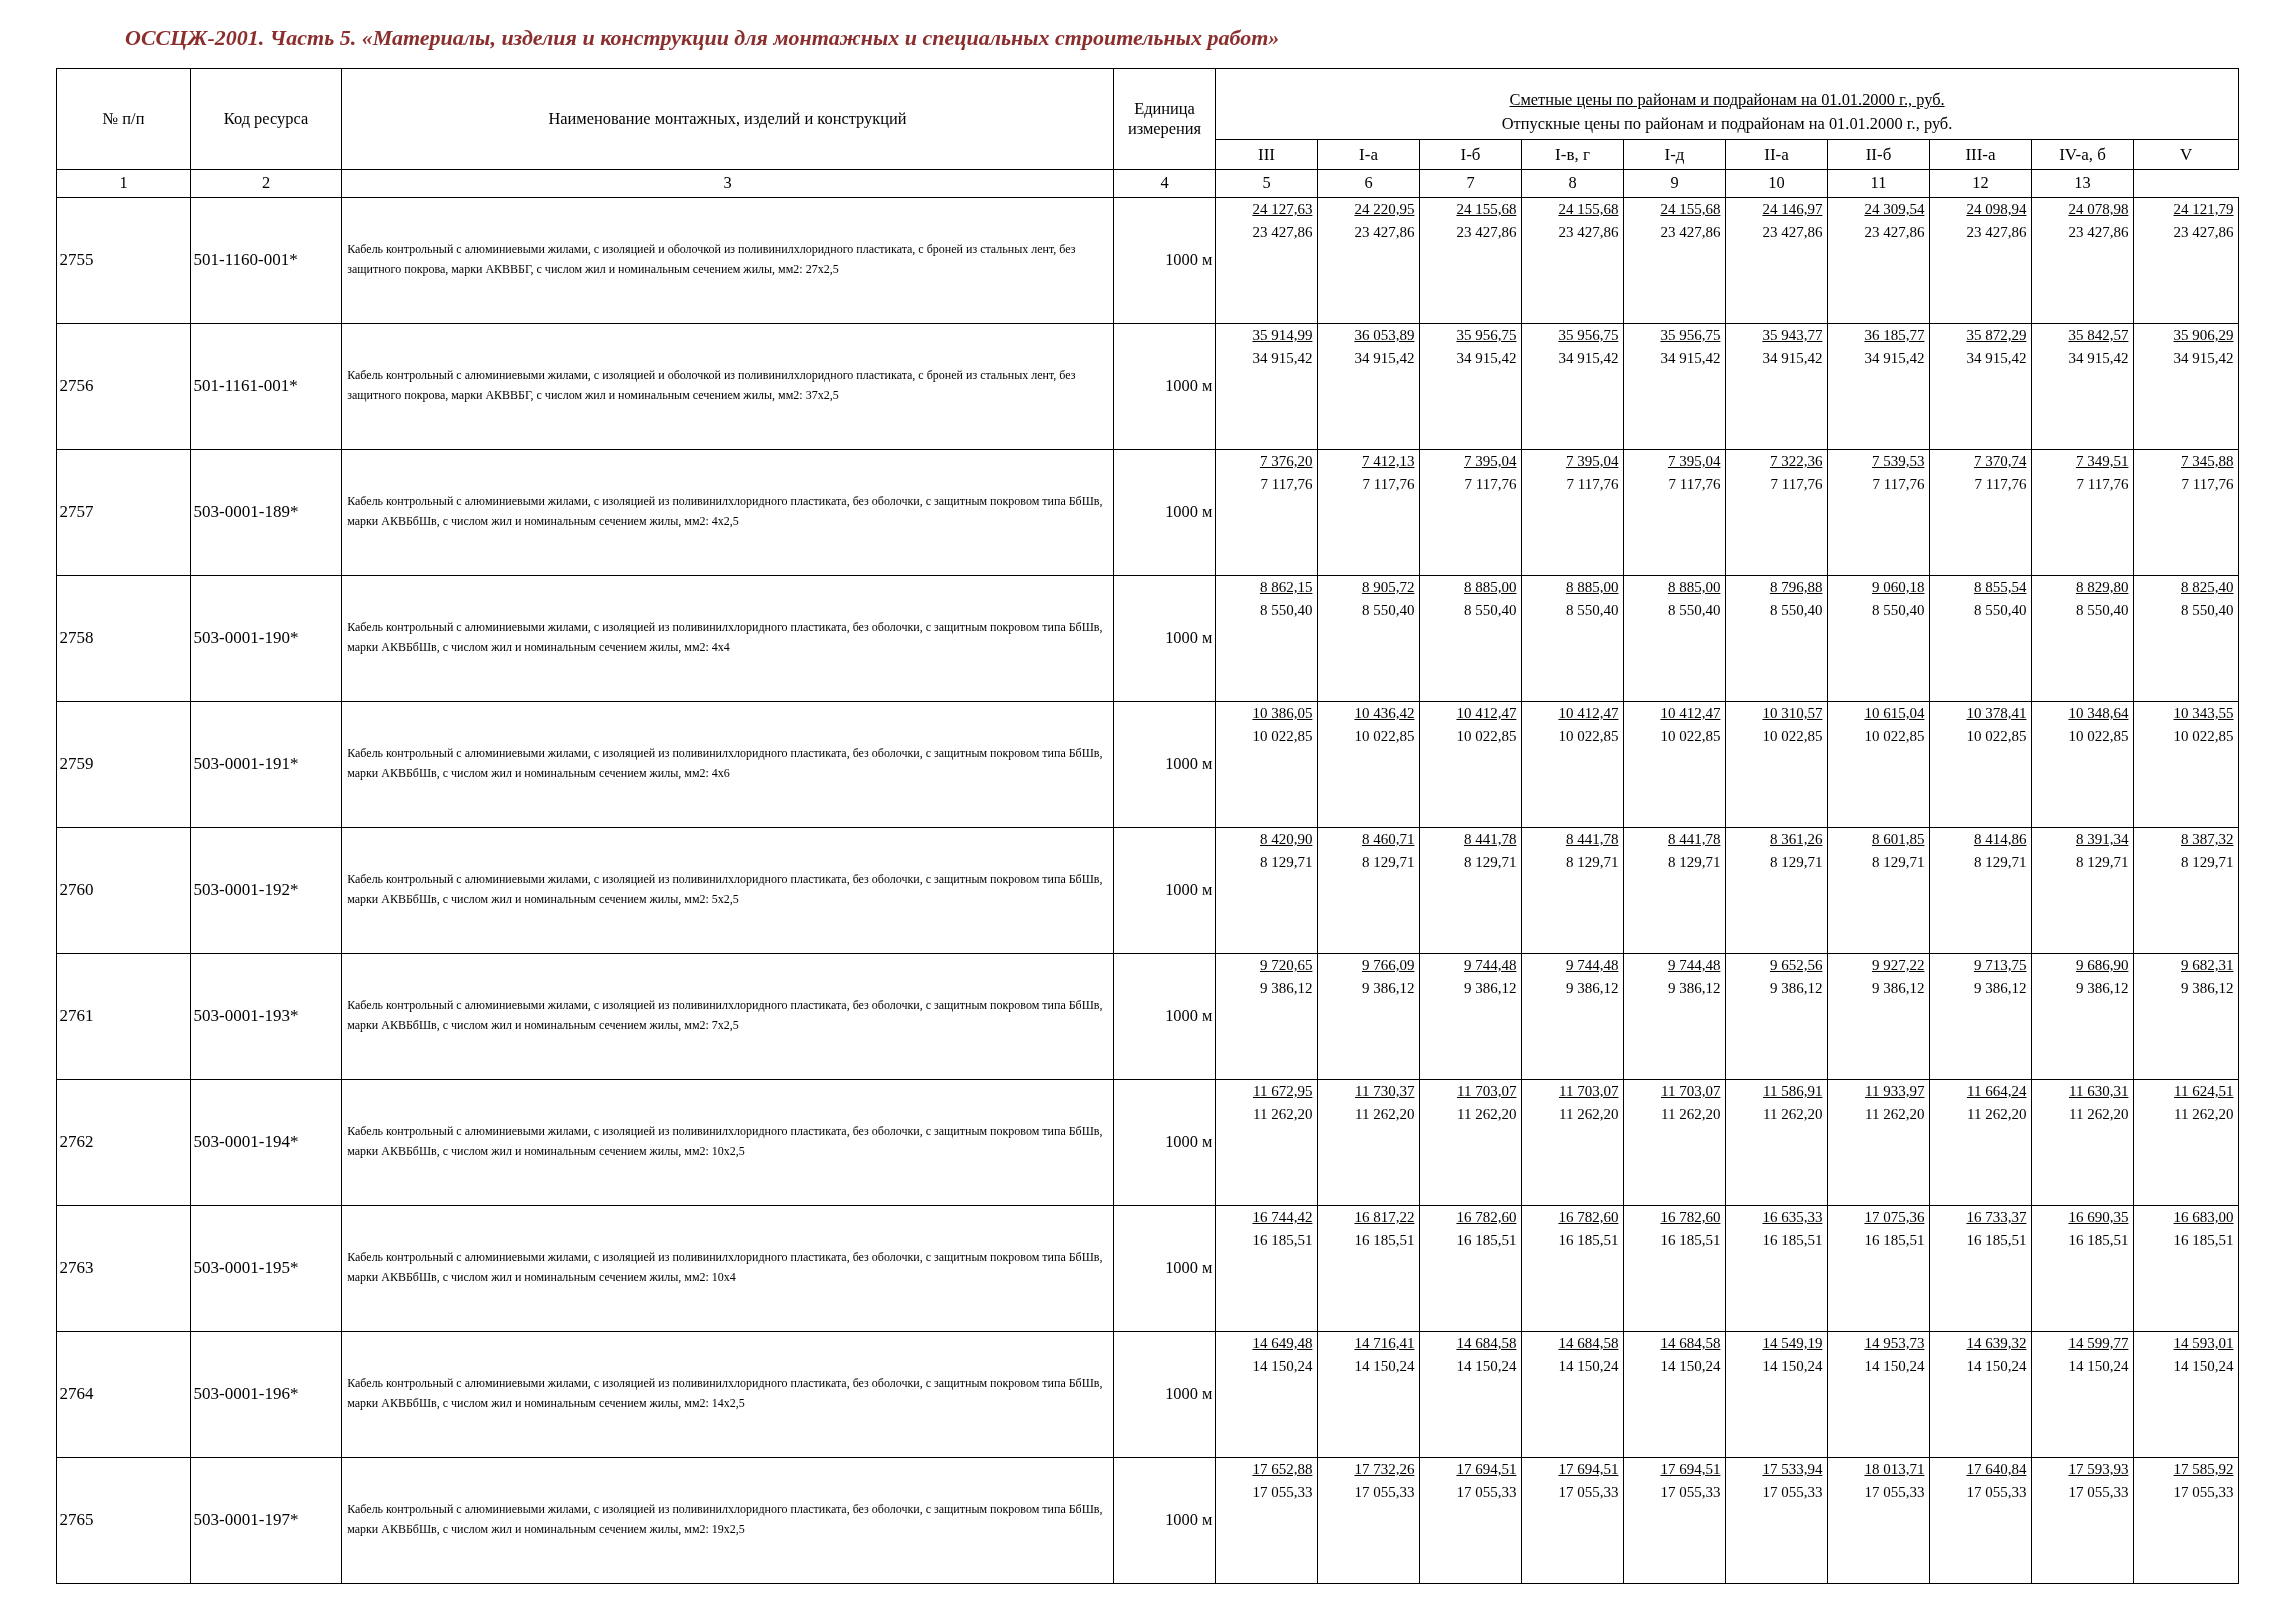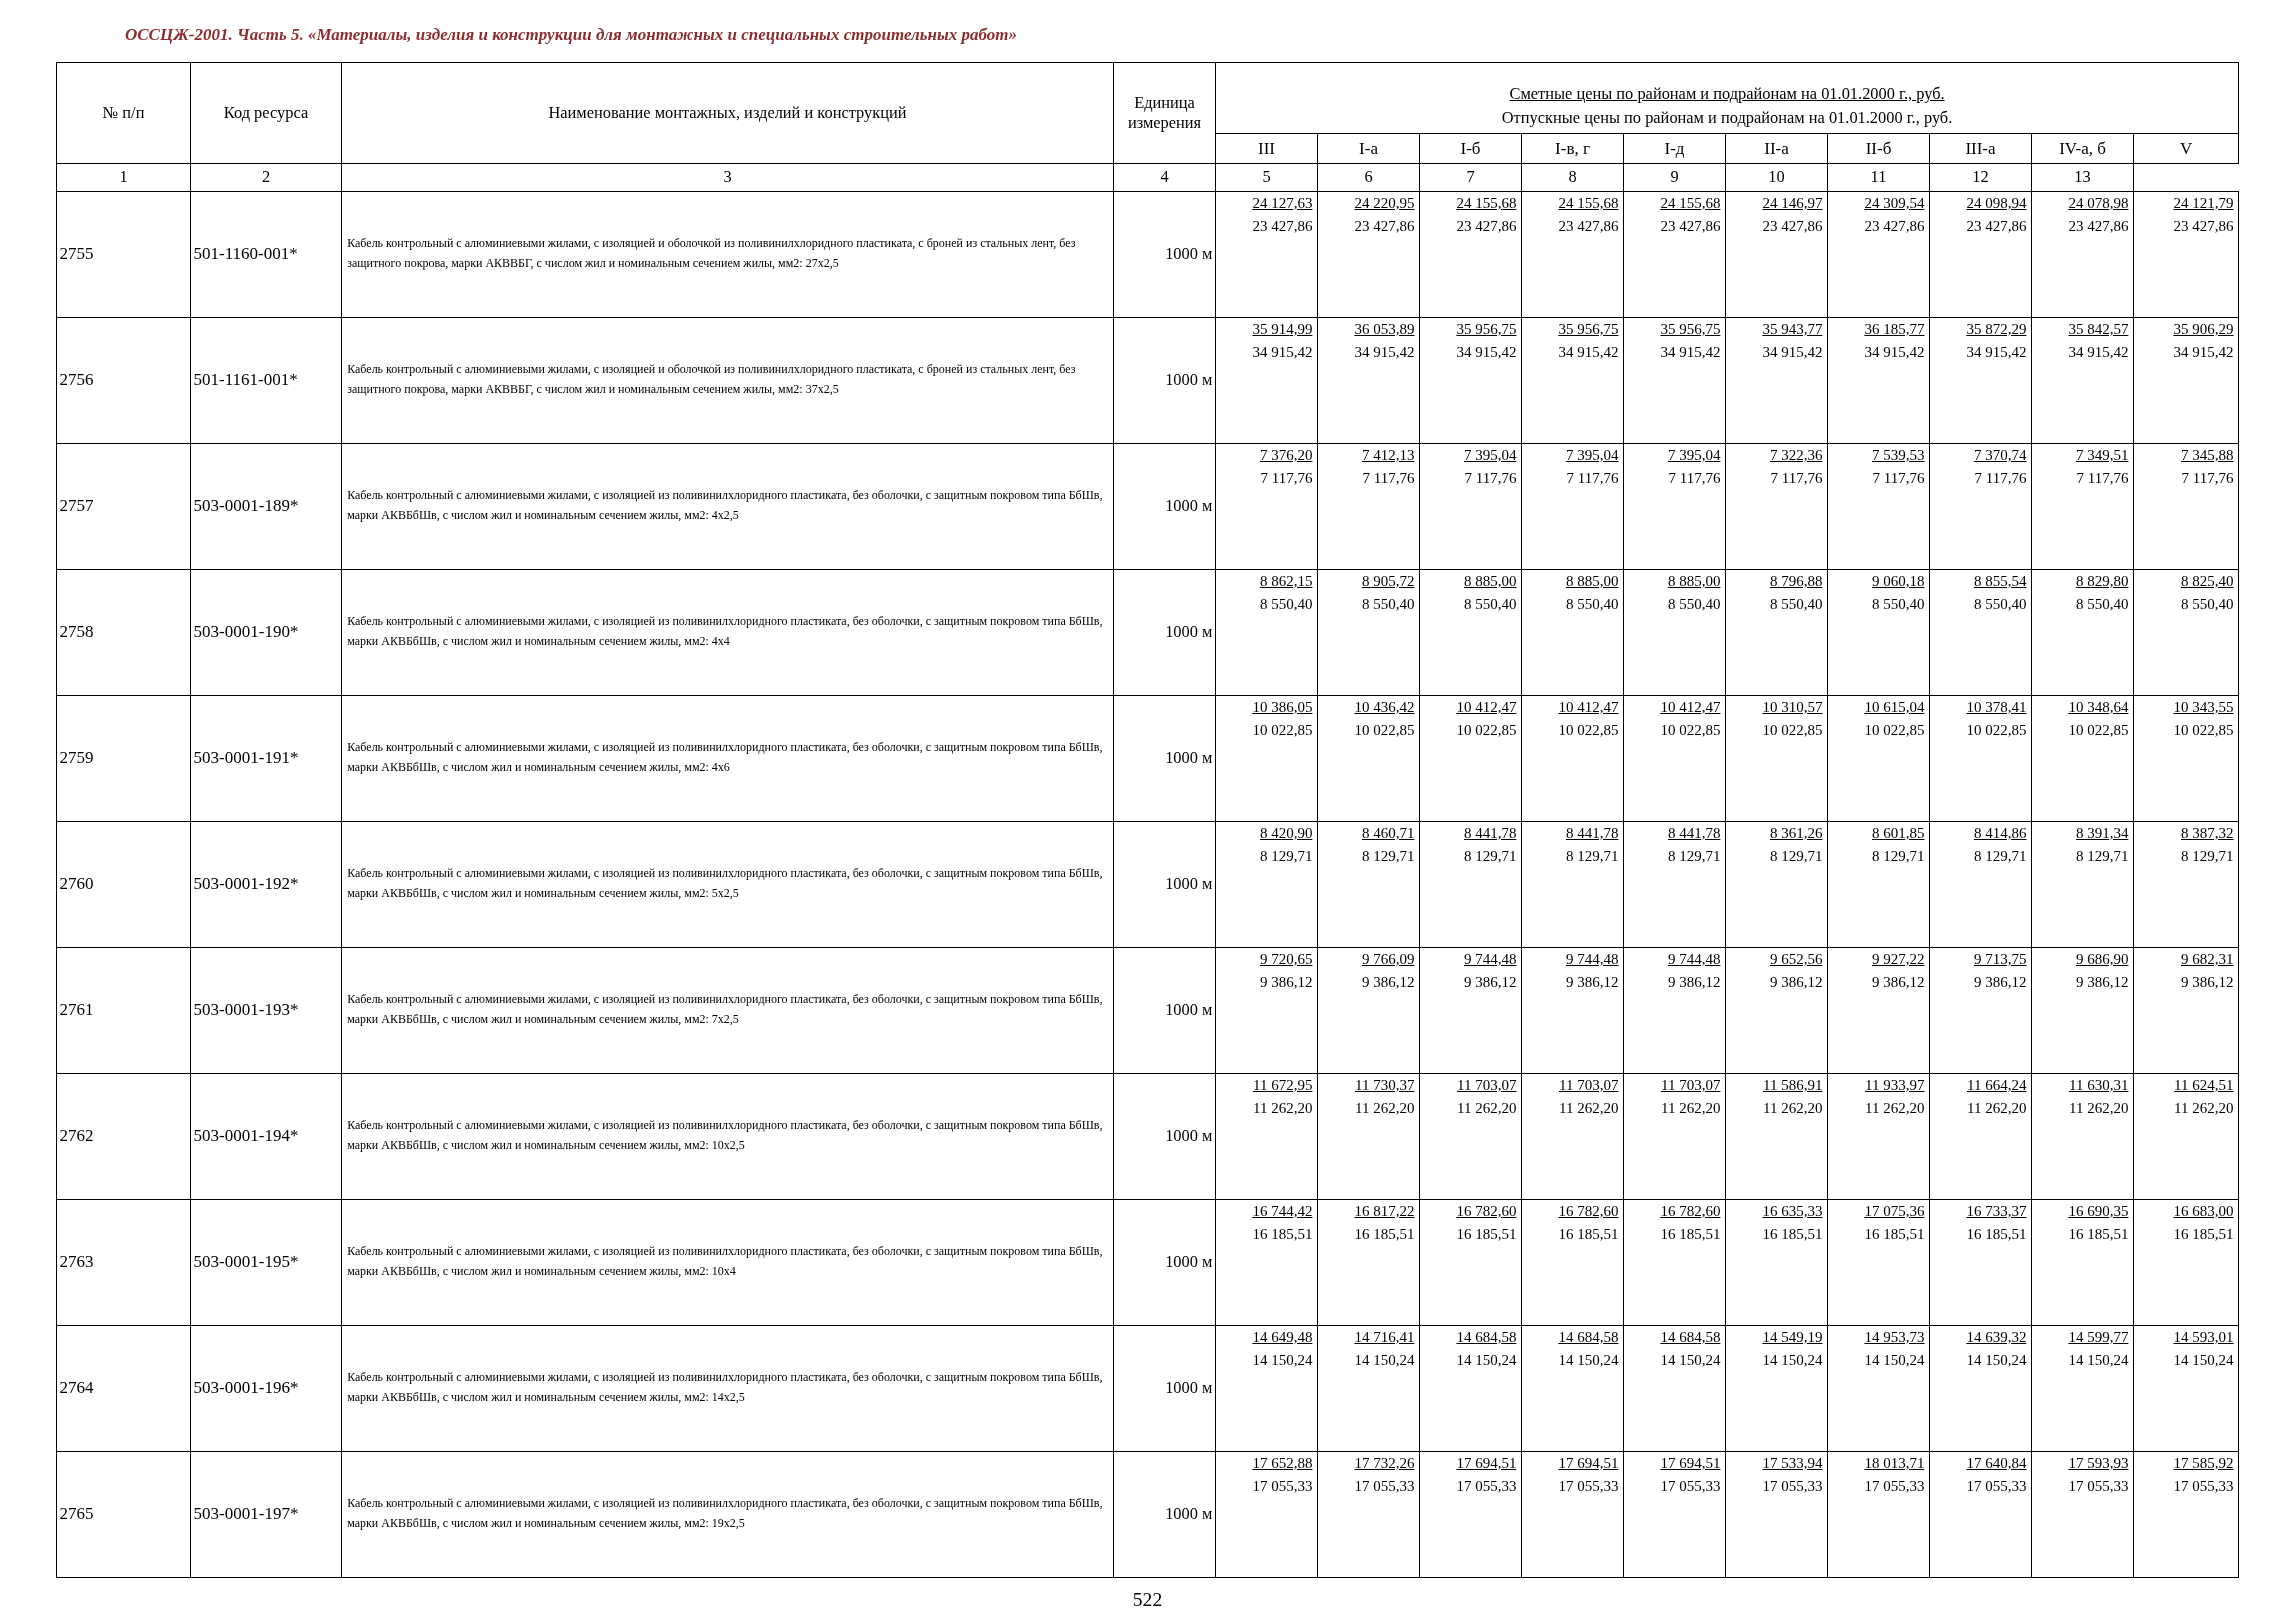--- a/index.html
+++ b/index.html
@@ -13,21 +13,21 @@
     position: relative;
     width: 2295px;
     height: 1623px;
     background: #ffffff;
     box-sizing: border-box;
     padding: 25px 57px 0 56px;
     overflow: hidden;
   }
   .doc-title {
     margin: 0 0 17px 69px;
-    font-size: 17px;
+    font-size: 22px;
     font-weight: bold;
     font-style: italic;
     color: #8B2E2E;
   }
   table.main {
     width: 2183px;
     border-collapse: collapse;
     table-layout: fixed;
   }
   table.main th, table.main td {
@@ -670,16 +670,15 @@
             <div class="p2">17 055,33</div>
           </td>
           <td class="price-cell">
             <div class="p1">17 585,92</div>
             <div class="p2">17 055,33</div>
           </td>
         </tr>
 </tbody>
   </table>
 
-  <div class="page-number">522</div>
 
 </div>
 
 
 </body></html>

